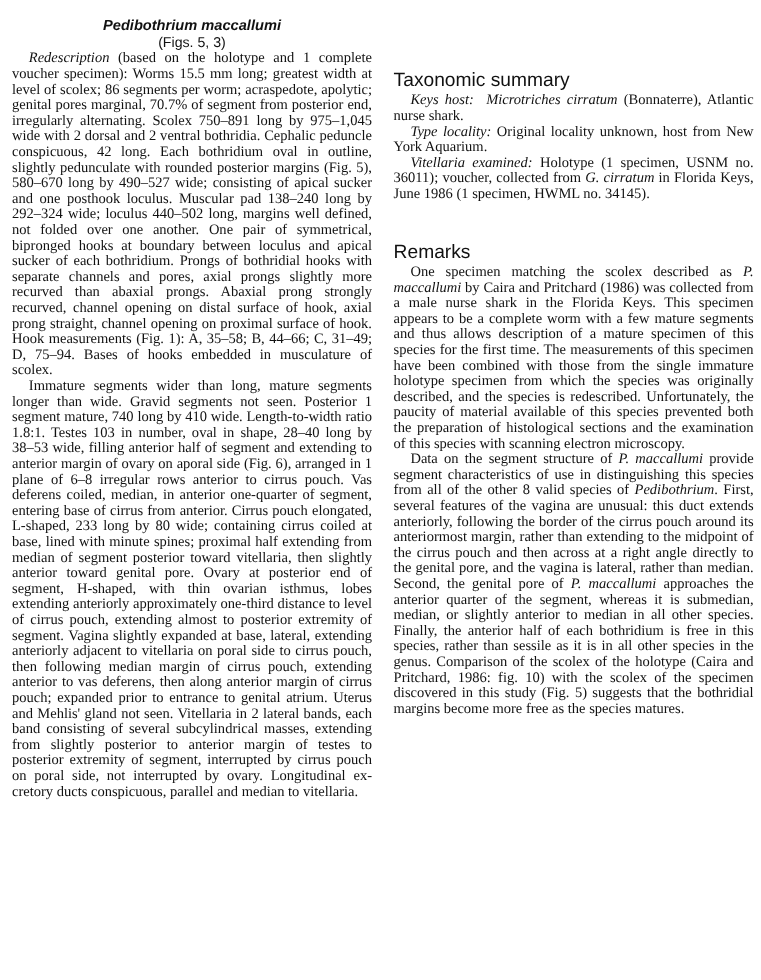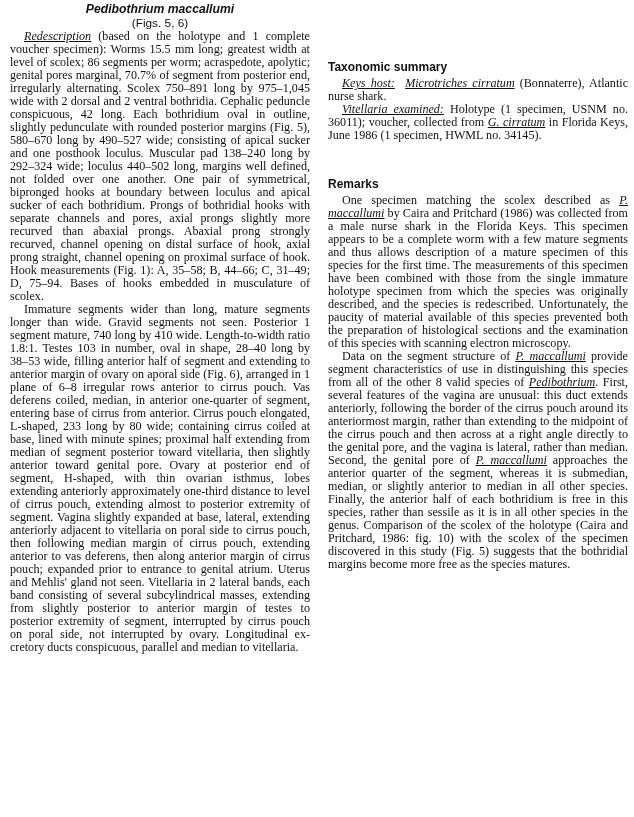--- a/index.html
+++ b/index.html
@@ -1,42 +1,43 @@
 <!DOCTYPE html>
 <html><head>
 <meta charset="utf-8">
 <style>
   html, body { margin: 0; padding: 0; background: #ffffff; }
   body { width: 634px; height: 817px; position: relative; overflow: hidden; color: #111; }
   .col { position: absolute; top: 0; width: 300px; font-family: "Liberation Serif", serif; font-size: 12.1px; line-height: 13px; text-align: justify; hyphens: manual; }
   .col.left { left: 10px; }
   .col.right { left: 328px; }
-  .title-block { text-align: center; font-family: "Liberation Sans", sans-serif; font-weight: bold; font-size: 12.2px; line-height: 14px; margin-top: 2px; }
+  .title-block { text-align: center; font-family: "Liberation Sans", sans-serif; font-weight: bold; font-size: 12.2px; line-height: 14px; margin-top: 14px; }
   .title-block .species { font-style: italic; }
   .title-block .figs { font-weight: normal; font-size: 11.8px; line-height: 14px; }
   p { margin: 0; text-indent: 14px; }
-  h3 { font-family: "Liberation Sans", sans-serif; font-weight: bold; font-size: 12px; margin: 7px 0 3px 0; line-height: 13px; }
-  em { font-style: italic; text-decoration: underline; }
+  h3 { font-family: "Liberation Sans", sans-serif; font-weight: normal; font-size: 16px; margin: 7px 0 3px 0; line-height: 13px; }
+  em { font-style: italic; }
   .spacer-top { height: 54px; }
 </style>
 </head>
 <body>
 
 <div class="col left">
   <div class="title-block">
     <div class="species">Pedibothrium maccallumi</div>
-    <div class="figs">(Figs. 5, 6)</div>
+    <div class="figs">(Figs. 5, 3)</div>
   </div>
   <p><em>Redescription</em><span> (based on the holotype and 1 complete voucher specimen): Worms 15.5 mm long; greatest width at level of scolex; 86 segments per worm; acras­pedote, apolytic; genital pores marginal, 70.7% of seg­ment from posterior end, irregularly alternating. Scolex 750–891 long by 975–1,045 wide with 2 dorsal and 2 ventral bothridia. Cephalic peduncle conspicuous, 42 long. Each bothridium oval in outline, slightly pedun­culate with rounded posterior margins (Fig. 5), 580–670 long by 490–527 wide; consisting of apical sucker and one posthook loculus. Muscular pad 138–240 long by 292–324 wide; loculus 440–502 long, margins well defined, not folded over one another. One pair of sym­metrical, bipronged hooks at boundary between loc­ulus and apical sucker of each bothridium. Prongs of bothridial hooks with separate channels and pores, ax­ial prongs slightly more recurved than abaxial prongs. Abaxial prong strongly recurved, channel opening on distal surface of hook, axial prong straight, channel opening on proximal surface of hook. Hook measure­ments (Fig. 1): A, 35–58; B, 44–66; C, 31–49; D, 75–94. Bases of hooks embedded in musculature of scolex.</span></p>
   <p>Immature segments wider than long, mature seg­ments longer than wide. Gravid segments not seen. Posterior 1 segment mature, 740 long by 410 wide. Length-to-width ratio 1.8:1. Testes 103 in number, oval in shape, 28–40 long by 38–53 wide, filling an­terior half of segment and extending to anterior margin of ovary on aporal side (Fig. 6), arranged in 1 plane of 6–8 irregular rows anterior to cirrus pouch. Vas defer­ens coiled, median, in anterior one-quarter of segment, entering base of cirrus from anterior. Cirrus pouch elongated, L-shaped, 233 long by 80 wide; containing cirrus coiled at base, lined with minute spines; proxi­mal half extending from median of segment posterior toward vitellaria, then slightly anterior toward genital pore. Ovary at posterior end of segment, H-shaped, with thin ovarian isthmus, lobes extending anteriorly approximately one-third distance to level of cirrus pouch, extending almost to posterior extremity of seg­ment. Vagina slightly expanded at base, lateral, ex­tending anteriorly adjacent to vitellaria on poral side to cirrus pouch, then following median margin of cirrus pouch, extending anterior to vas deferens, then along anterior margin of cirrus pouch; expanded prior to en­trance to genital atrium. Uterus and Mehlis' gland not seen. Vitellaria in 2 lateral bands, each band consisting of several subcylindrical masses, extending from slight­ly posterior to anterior margin of testes to posterior extremity of segment, interrupted by cirrus pouch on poral side, not interrupted by ovary. Longitudinal ex­cretory ducts conspicuous, parallel and median to vitel­laria.</p>
 </div>
 
 <div class="col right">
   <div class="spacer-top"></div>
 
   <h3>Taxonomic summary</h3>
   <p><em>Keys host:</em>&nbsp;&nbsp;<em>Microtriches cirratum</em><span> (Bonnaterre), Atlantic nurse shark.</span></p>
+  <p><em>Type locality:</em><span> Original locality unknown, host from New York Aquarium.</span></p>
   <p><em>Vitellaria examined:</em><span> Holotype (1 specimen, USNM no. 36011); voucher, collected from </span><em>G. cirratum</em><span> in Florida Keys, June 1986 (1 specimen, HWML no. 34145).</span></p>
 
   <h3 style="margin-top:36px;">Remarks</h3>
   <p><span>One specimen matching the scolex described as </span><em>P. maccallumi</em><span> by Caira and Pritchard (1986) was col­lected from a male nurse shark in the Florida Keys. This specimen appears to be a complete worm with a few mature segments and thus allows description of a mature specimen of this species for the first time. The measurements of this specimen have been combined with those from the single immature holotype speci­men from which the species was originally described, and the species is redescribed. Unfortunately, the pau­city of material available of this species prevented both the preparation of histological sections and the ex­amination of this species with scanning electron mi­croscopy.</span></p>
   <p><span>Data on the segment structure of </span><em>P. maccallumi</em><span> pro­vide segment characteristics of use in distinguishing this species from all of the other 8 valid species of </span><em>Pedibothrium</em><span>. First, several features of the vagina are unusual: this duct extends anteriorly, following the bor­der of the cirrus pouch around its anteriormost margin, rather than extending to the midpoint of the cirrus pouch and then across at a right angle directly to the genital pore, and the vagina is lateral, rather than me­dian. Second, the genital pore of </span><em>P. maccallumi</em><span> ap­proaches the anterior quarter of the segment, whereas it is submedian, median, or slightly anterior to median in all other species. Finally, the anterior half of each bothridium is free in this species, rather than sessile as it is in all other species in the genus. Comparison of the scolex of the holotype (Caira and Pritchard, 1986: fig. 10) with the scolex of the specimen discovered in this study (Fig. 5) suggests that the bothridial margins become more free as the species matures.</span></p>
 </div>
 
 </body></html>

